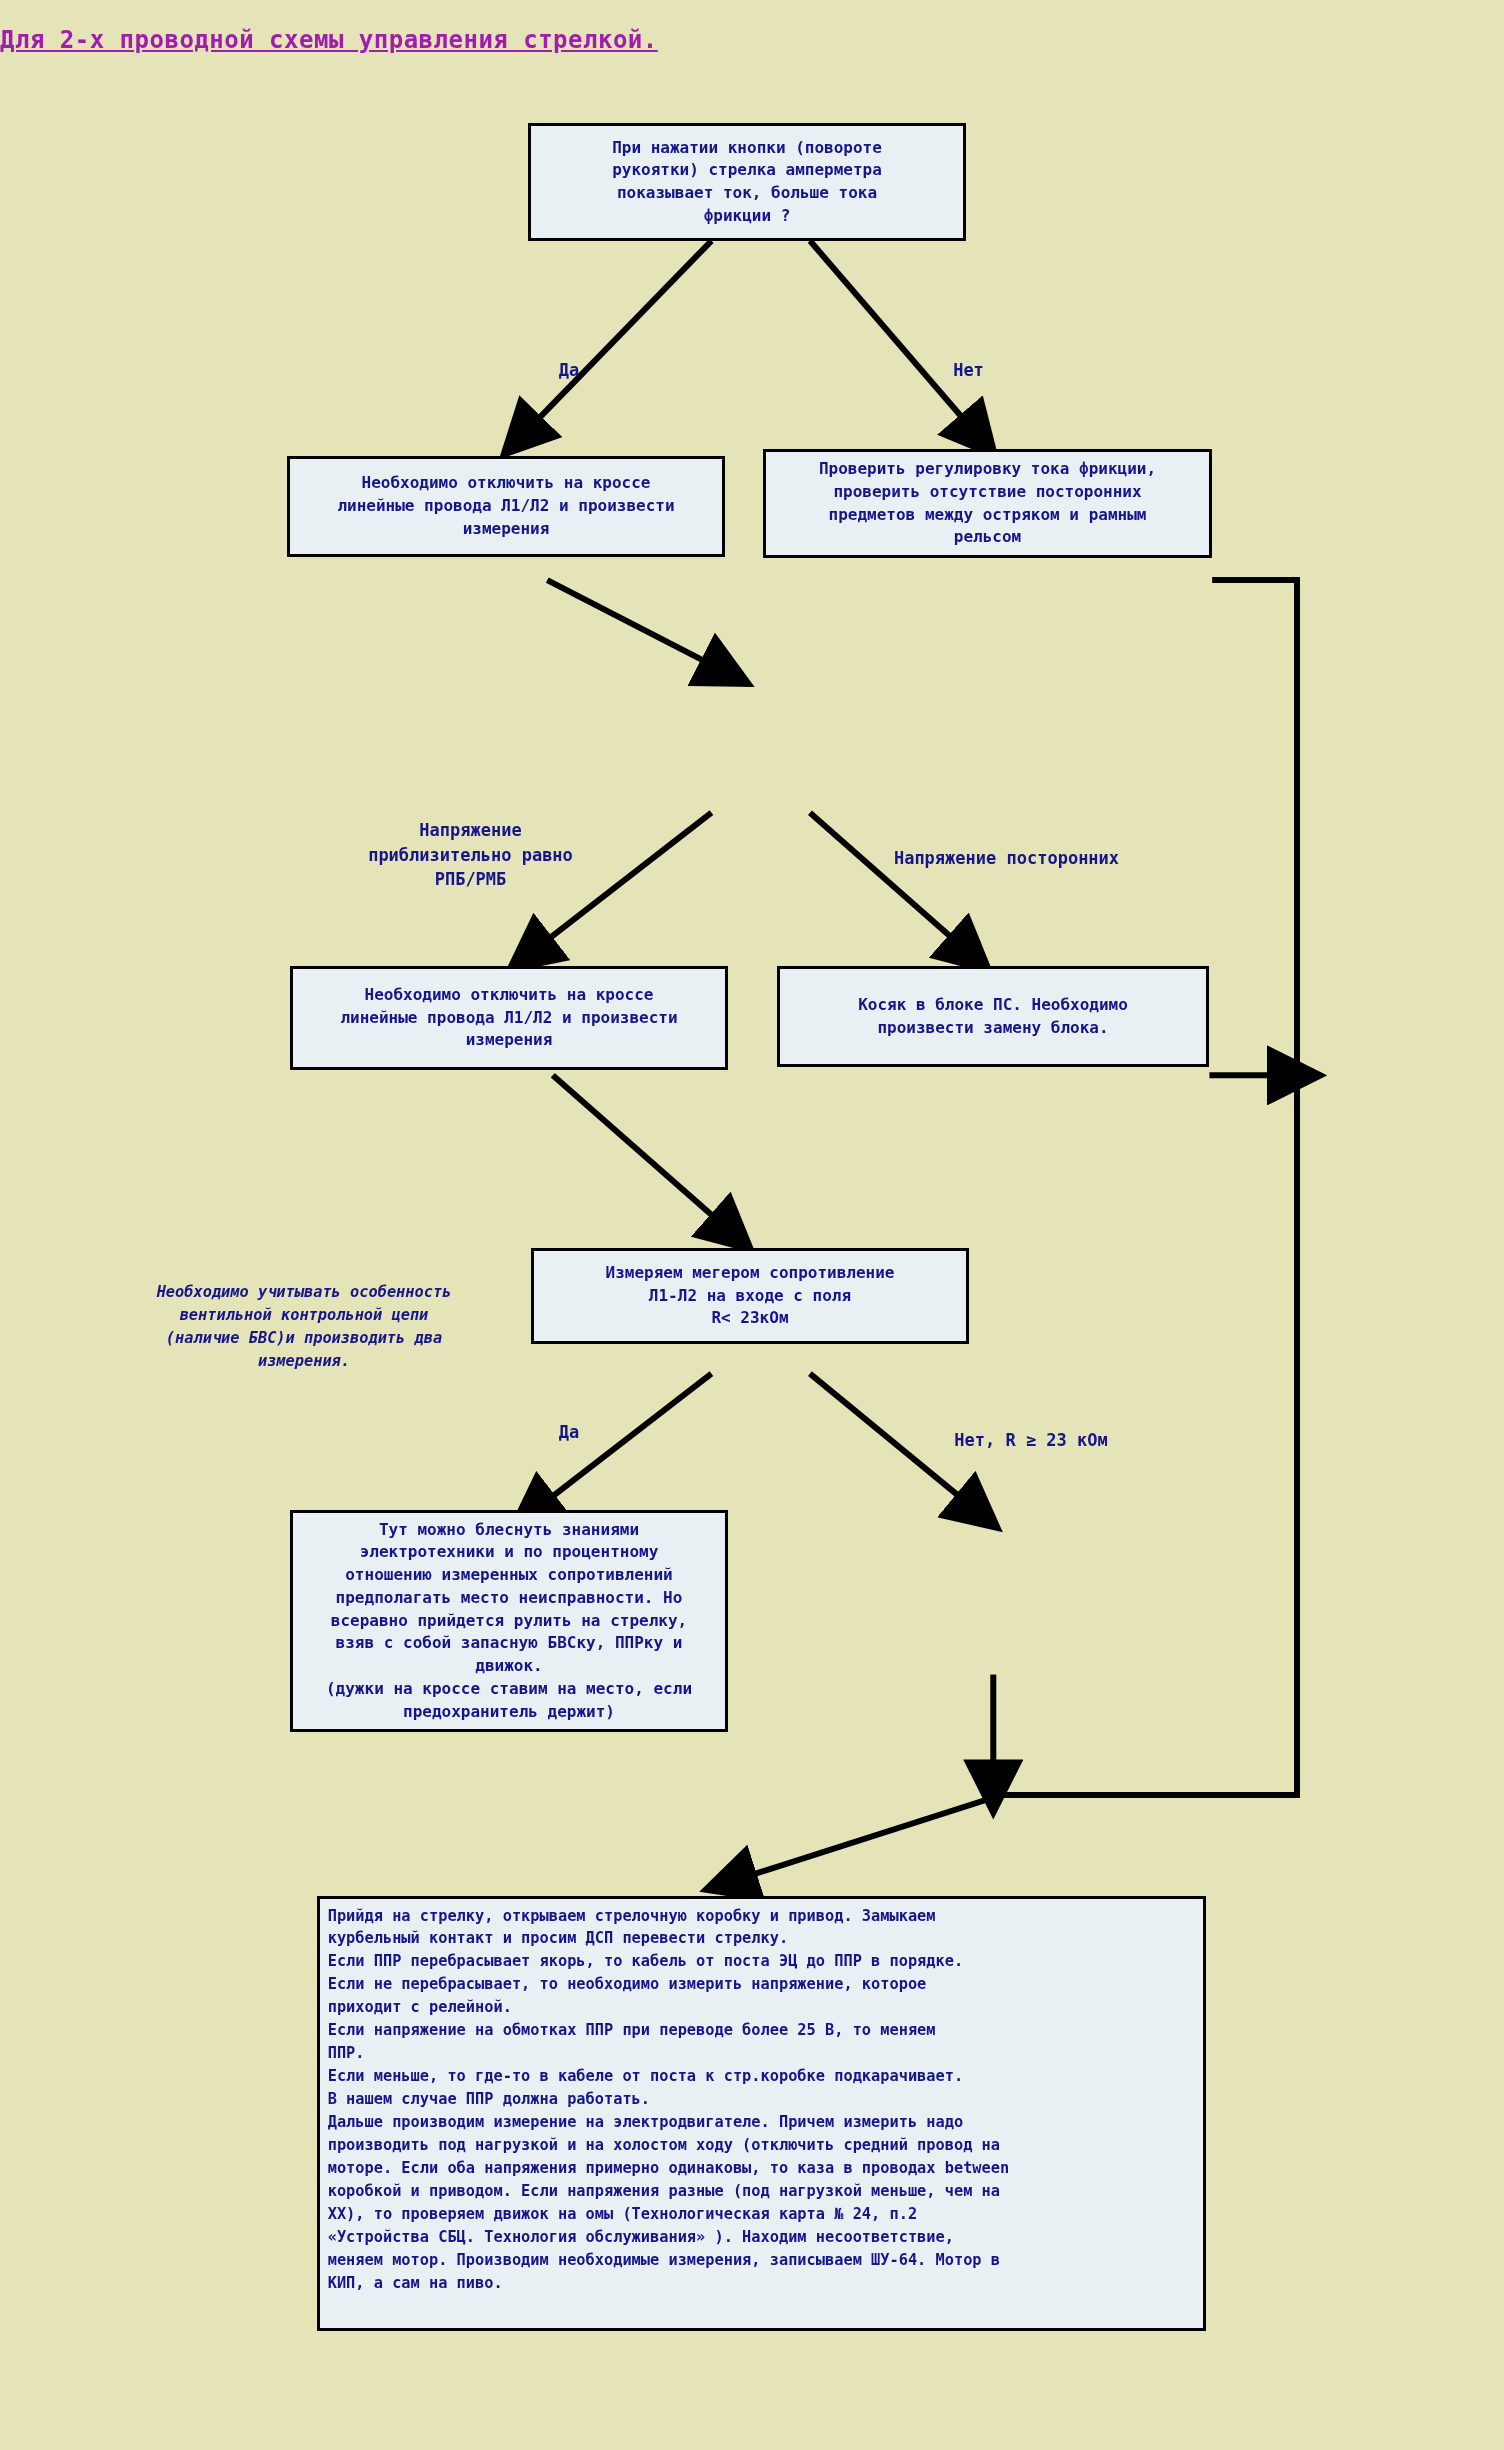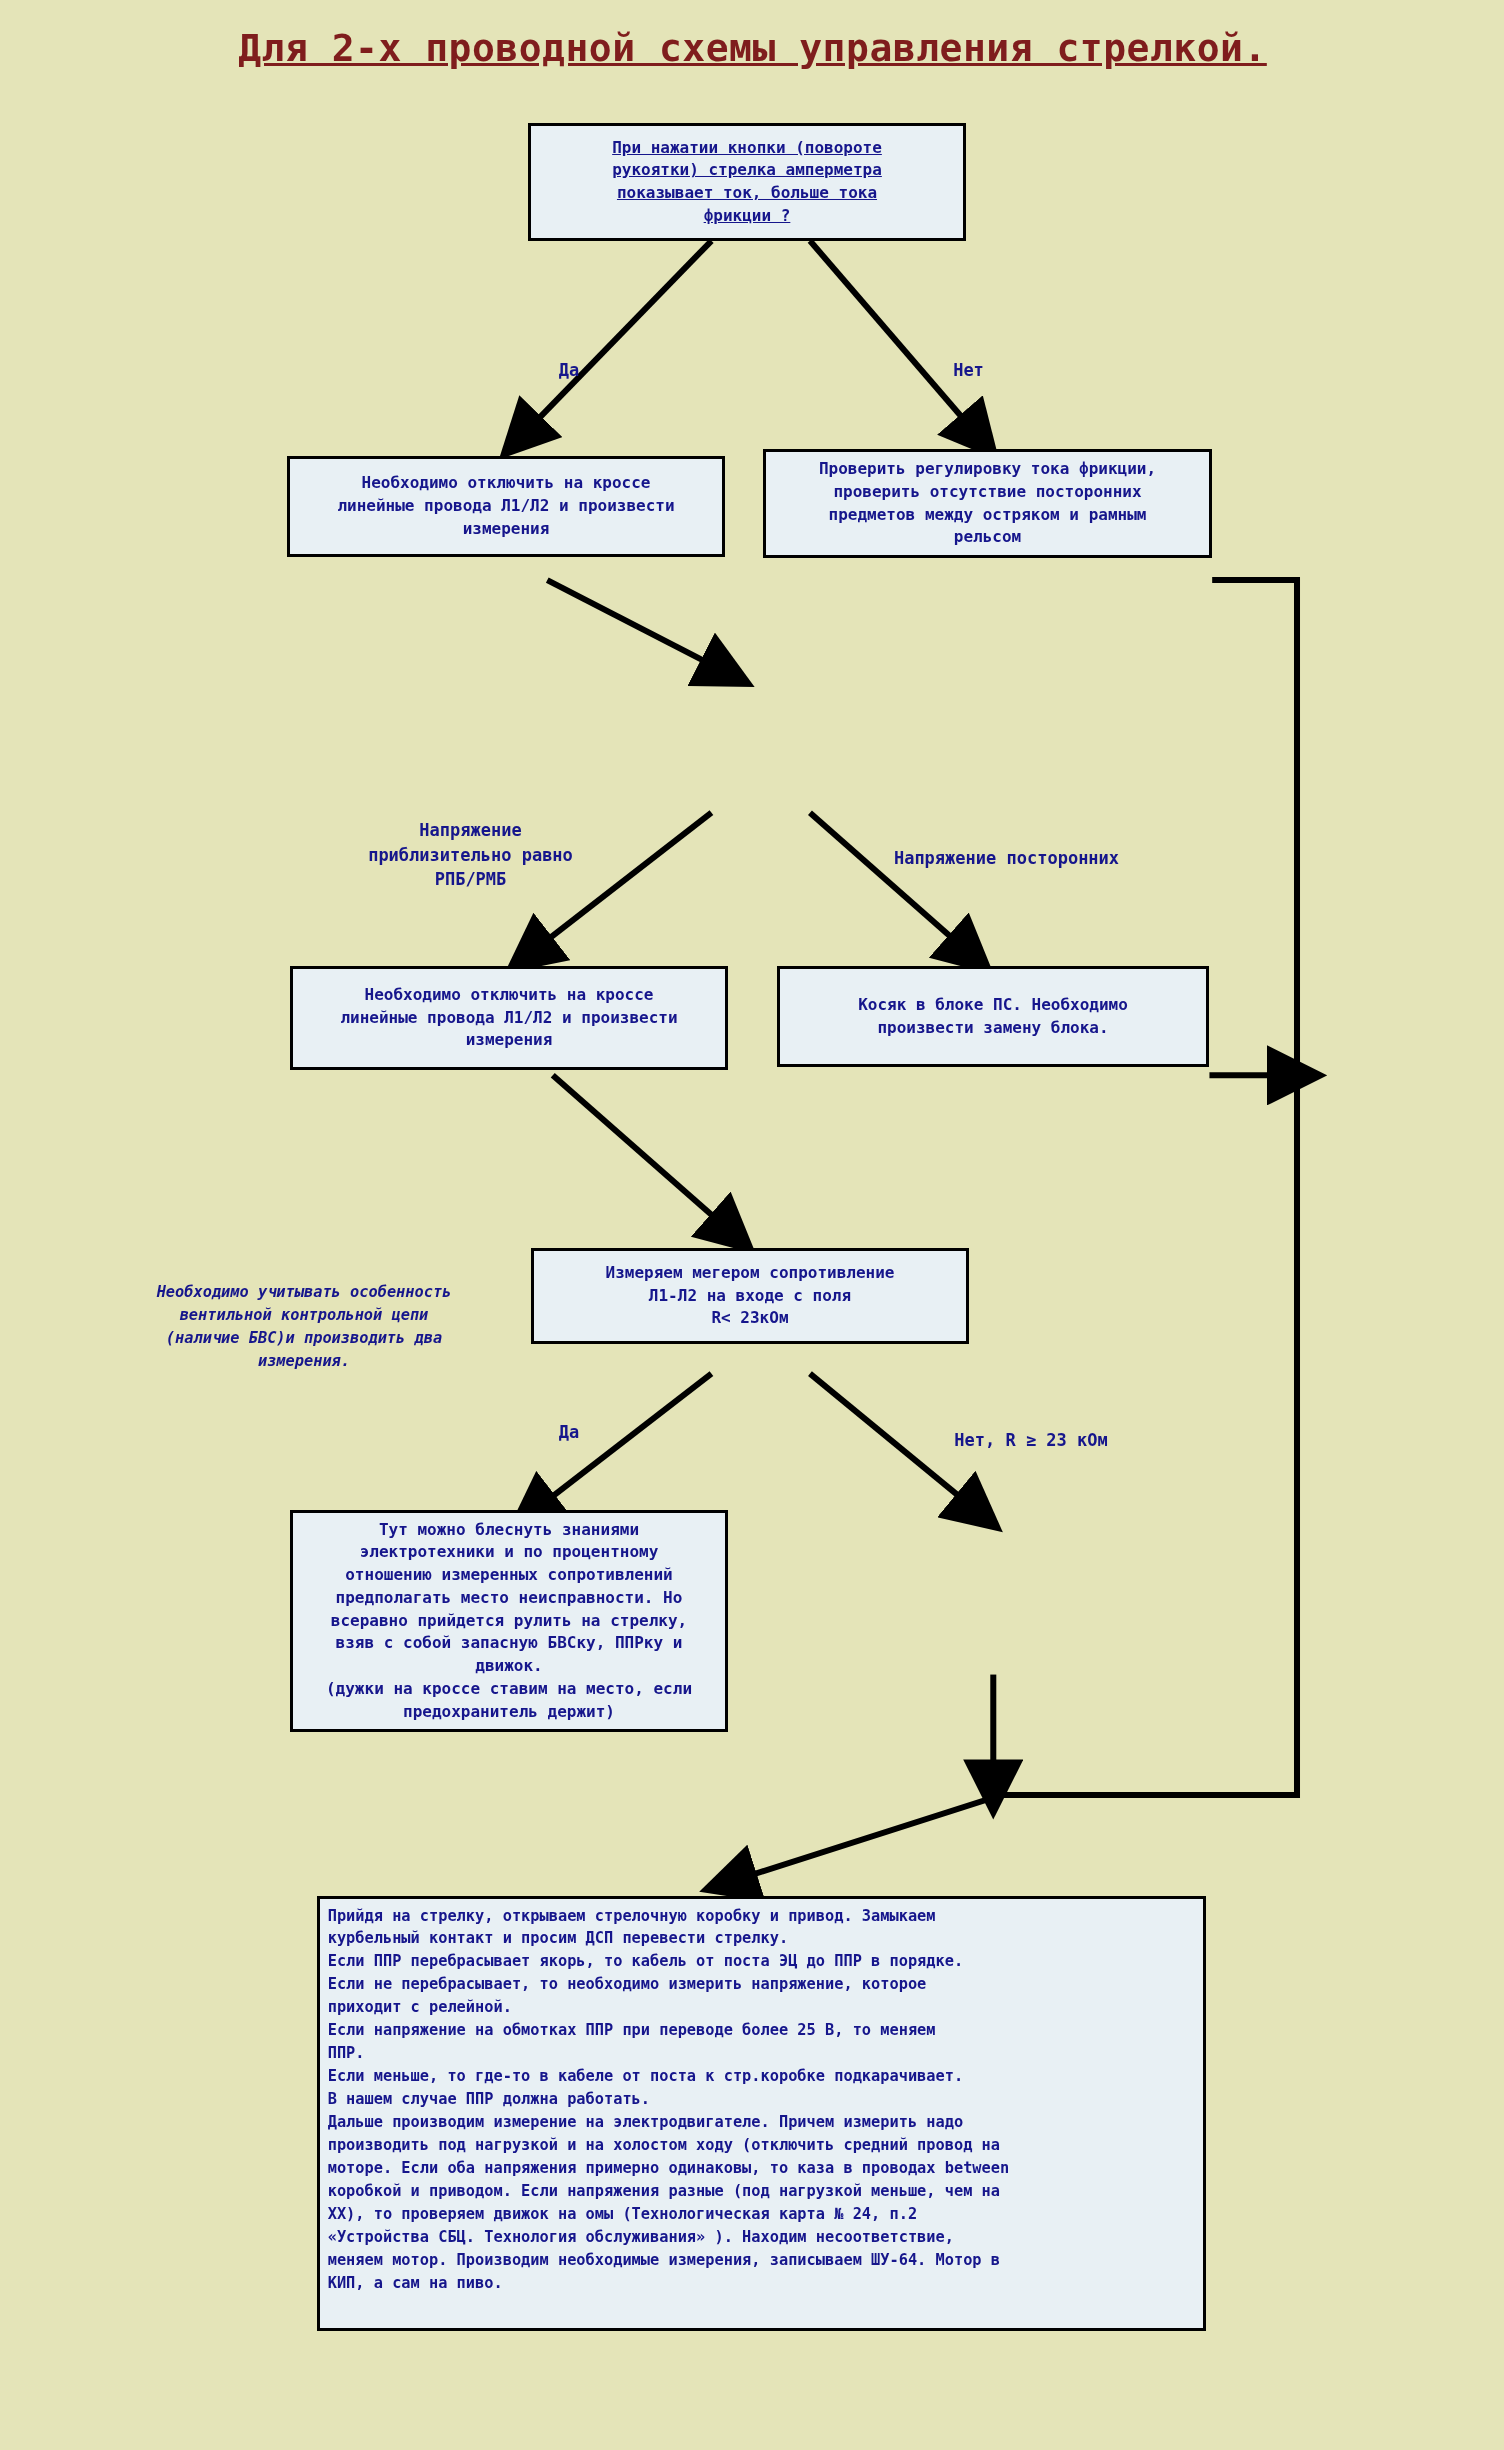--- a/index.html
+++ b/index.html
@@ -15,25 +15,25 @@
     width: 1505px;
     height: 2450px;
     background: #e4e4b8;
     overflow: hidden;
   }
   .title {
     position: absolute;
     left: 0;
     top: 26px;
     width: 1505px;
-    text-align: center;
+    text-align: left;
     font-family: "DejaVu Sans Mono", monospace;
     font-weight: bold;
-    font-size: 38px;
-    color: #7f1d1d;
+    font-size: 24px;
+    color: #a21caf;
     text-decoration: underline;
     letter-spacing: 0.5px;
   }
   .node {
     position: absolute;
     box-sizing: border-box;
     background: #e8f0f4;
     border: 3.3px solid #000000;
     color: #16168c;
     font-family: "DejaVu Sans Mono", monospace;
@@ -115,21 +115,21 @@
       <path d="M2210,1965 L2370,1965"></path>
 
       <path d="M1300,2510 L970,2765"></path>
 
       <path d="M1480,2510 L1790,2765"></path>
 
       <path d="M1815,3060 L1815,3270"></path>
     </g>
   </svg>
 
-  <div class="node" style="left:528px; top:123px; width:438px; height:118px;text-decoration:underline;">При нажатии кнопки (повороте
+  <div class="node" style="left:528px; top:123px; width:438px; height:118px;">При нажатии кнопки (повороте
 рукоятки) стрелка амперметра
 показывает ток, больше тока
 фрикции ?</div>
 
   <div class="edge-label" style="left:525px; top:358px; width:88px;">Да</div>
   <div class="edge-label" style="left:919px; top:342px; width:99px;margin-top:16px;">Нет</div>
 
   <div class="node" style="left:287px; top:456px; width:438px; height:101px;">Необходимо отключить на кроссе
 линейные провода Л1/Л2 и произвести
 измерения</div>

